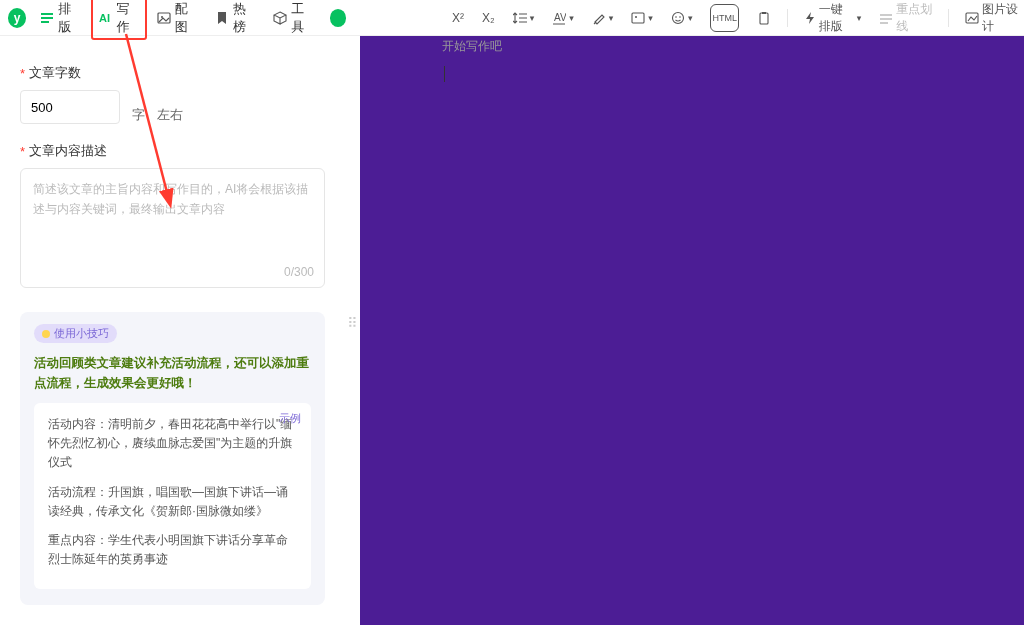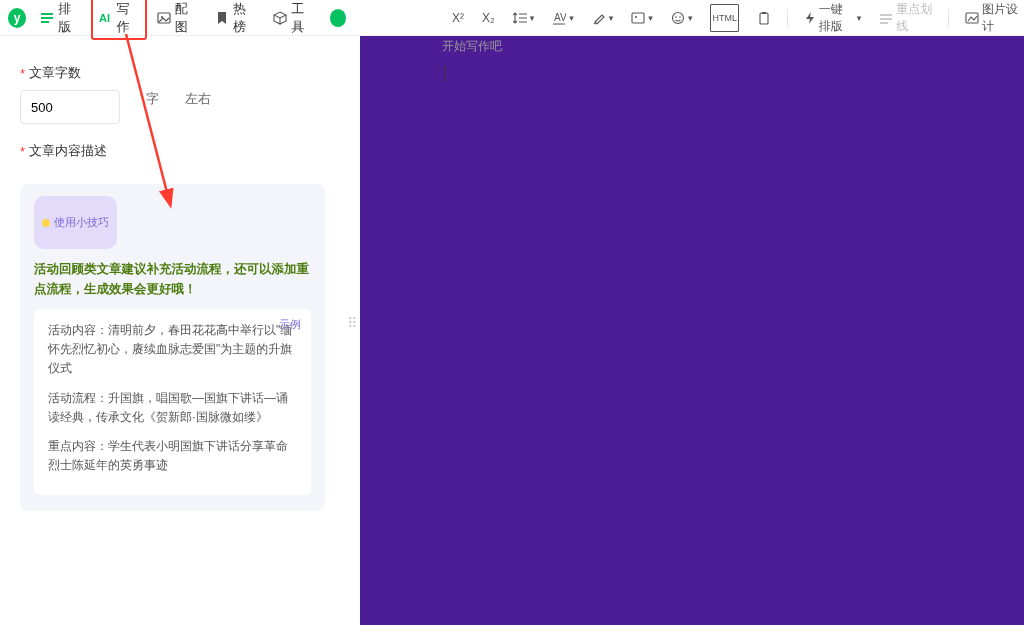--- a/index.html
+++ b/index.html
@@ -22,30 +22,30 @@
 
 
 .sidebar { position: absolute; left: 0; top: 36px; width: 345px; height: 589px; padding: 10px 20px 20px 20px; overflow-y: auto; }
 .section-header { display: flex; align-items: center; gap: 10px; margin-bottom: 10px; }
 .back-icon { font-size: 16px; color: #666; cursor: pointer; }
 .section-title { font-size: 14px; font-weight: 600; }
 .blur-block { width: 130px; height: 24px; background: linear-gradient(90deg, #e6d9f2 0%, #dce6f1 50%, #d4e4d4 100%); filter: blur(3px); margin-left: auto; border-radius: 3px; }
 
 .form-label { font-size: 13px; margin: 18px 0 8px 0; display: flex; align-items: center; }
 .form-label .req { color: #ff3b30; margin-right: 4px; }
-.word-row { display: flex; align-items: flex-start; gap: 26px; }
+.word-row { display: flex; align-items: flex-end; gap: 12px; }
 .word-input { width: 100px; height: 34px; border: 1px solid #e5e5e5; border-radius: 4px; padding: 0 10px; font-size: 13px; }
 .word-unit { color: #666; font-size: 13px; }
 
 .desc-box { position: relative; width: 100%; height: 120px; border: 1px solid #e5e5e5; border-radius: 6px; padding: 10px 12px; margin-top: 8px; }
 .desc-placeholder { color: #bbb; font-size: 12px; line-height: 1.7; }
 .desc-counter { position: absolute; right: 10px; bottom: 8px; color: #bbb; font-size: 12px; }
 
 .tips-card { background: #f4f5fa; border-radius: 8px; padding: 12px 14px 16px 14px; margin-top: 24px; position: relative; }
-.tips-tag { display: inline-flex; align-items: center; gap: 4px; background: #e2dcfa; color: #7b67d6; font-size: 11px; padding: 19px 8px; border-radius: 10px; margin-bottom: 10px; }
+.tips-tag { display: inline-flex; align-items: center; gap: 4px; background: #e2dcfa; color: #7b67d6; font-size: 11px; padding: 2px 8px; border-radius: 10px; margin-bottom: 10px; }
 .tips-tag::before { content: ""; width: 8px; height: 8px; border-radius: 50%; background: #ffd54f; display: inline-block; }
 .tips-title { font-size: 12.5px; font-weight: 600; line-height: 1.6; color: #4d7c0f; margin-bottom: 10px; }
 .example-card { background: #fff; border-radius: 6px; padding: 12px 14px; position: relative; }
 .example-badge { position: absolute; right: 10px; top: 8px; font-size: 11px; color: #7b67d6; }
 .example-p { font-size: 12px; color: #555; line-height: 1.6; margin-bottom: 10px; }
 .example-p:last-child { margin-bottom: 8px; }
 
 
 .editor-wrap { position: absolute; left: 360px; top: 36px; right: 0; bottom: 0; background: #4c1d95; }
 .editor-placeholder { color: #999; font-size: 12px; margin: 2px 0 0 82px; }
@@ -167,21 +167,21 @@
           <svg width="14" height="14" viewBox="0 0 14 14">
             <circle cx="7" cy="7" r="5.5" fill="none" stroke="#555" stroke-width="1.1"></circle>
             <circle cx="5" cy="6" r="0.8" fill="#555"></circle>
             <circle cx="9" cy="6" r="0.8" fill="#555"></circle>
             <path d="M4.5 9 Q7 11 9.5 9" fill="none" stroke="#555" stroke-width="1.1"></path>
           </svg>
         </span>
         <span style="font-size:9px">▾</span>
       </div>
     <div class="tool-btn">
-        <span class="ico" style="font-size:9px;border:1px solid #555;padding:8px 1px;border-radius:1px">HTML</span>
+        <span class="ico" style="font-size:9px;border:1px solid #555;padding:8px 1px;border-radius:6px">HTML</span>
       </div>
     <div class="tool-btn">
         <span class="ico">
           <svg width="14" height="14" viewBox="0 0 14 14">
             <rect x="3" y="2" width="8" height="11" rx="1" fill="none" stroke="#555" stroke-width="1.1"></rect>
             <rect x="5" y="1" width="4" height="2" fill="#555"></rect>
           </svg>
         </span>
       </div>
     <div class="divider"></div>
@@ -225,20 +225,24 @@
   </div>
   <div class="word-row">
     <input class="word-input" value="500" style="">
     <span class="word-unit">字</span>
     <span class="word-unit">左右</span>
   </div>
 
   <div class="form-label">
     <span class="req">*</span>
     <span>文章内容描述</span>
+  </div>
+  <div class="desc-box">
+    <div class="desc-placeholder">简述该文章的主旨内容和写作目的，AI将会根据该描述与内容关键词，最终输出文章内容</div>
+    <div class="desc-counter">0/300</div>
   </div>
 
   <div class="tips-card">
     <div class="tips-tag">
         <span>使用小技巧</span>
       </div>
     <div class="tips-title">活动回顾类文章建议补充活动流程，还可以添加重点流程，生成效果会更好哦！</div>
     <div class="example-card">
       <div class="example-badge">示例</div>
       <p class="example-p">活动内容：清明前夕，春田花花高中举行以"缅怀先烈忆初心，赓续血脉志爱国"为主题的升旗仪式</p>

